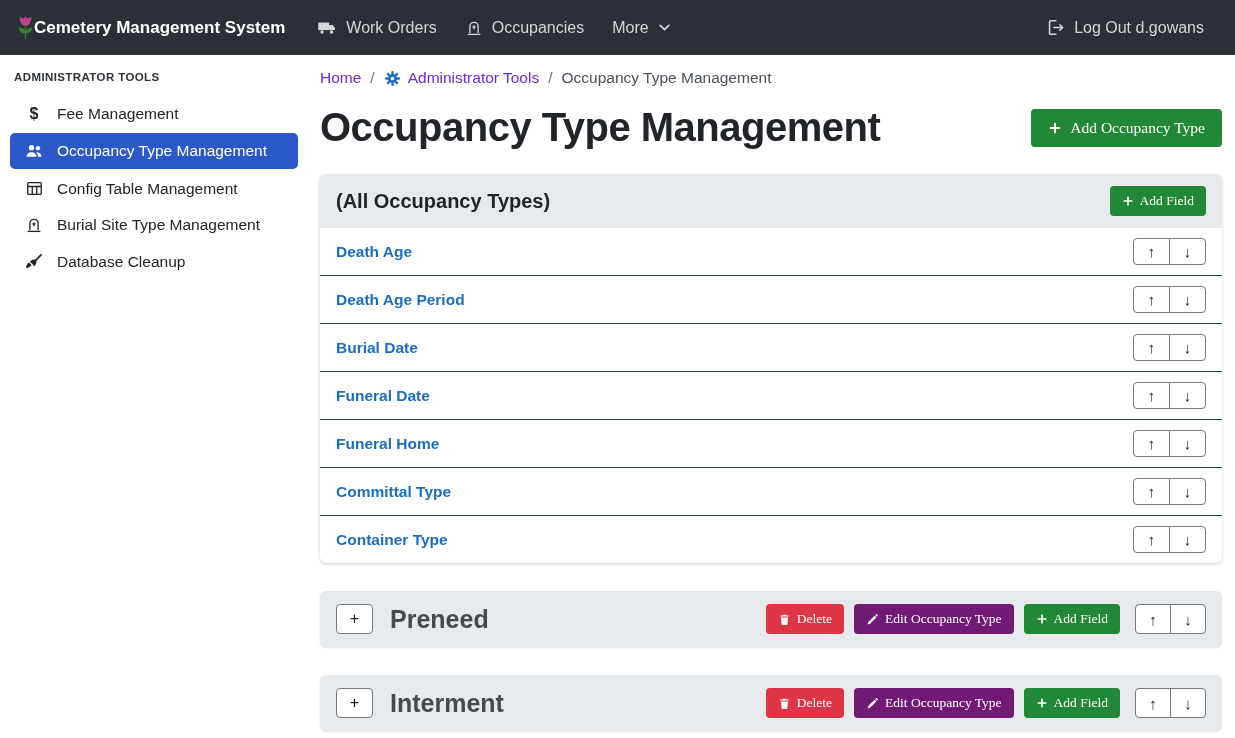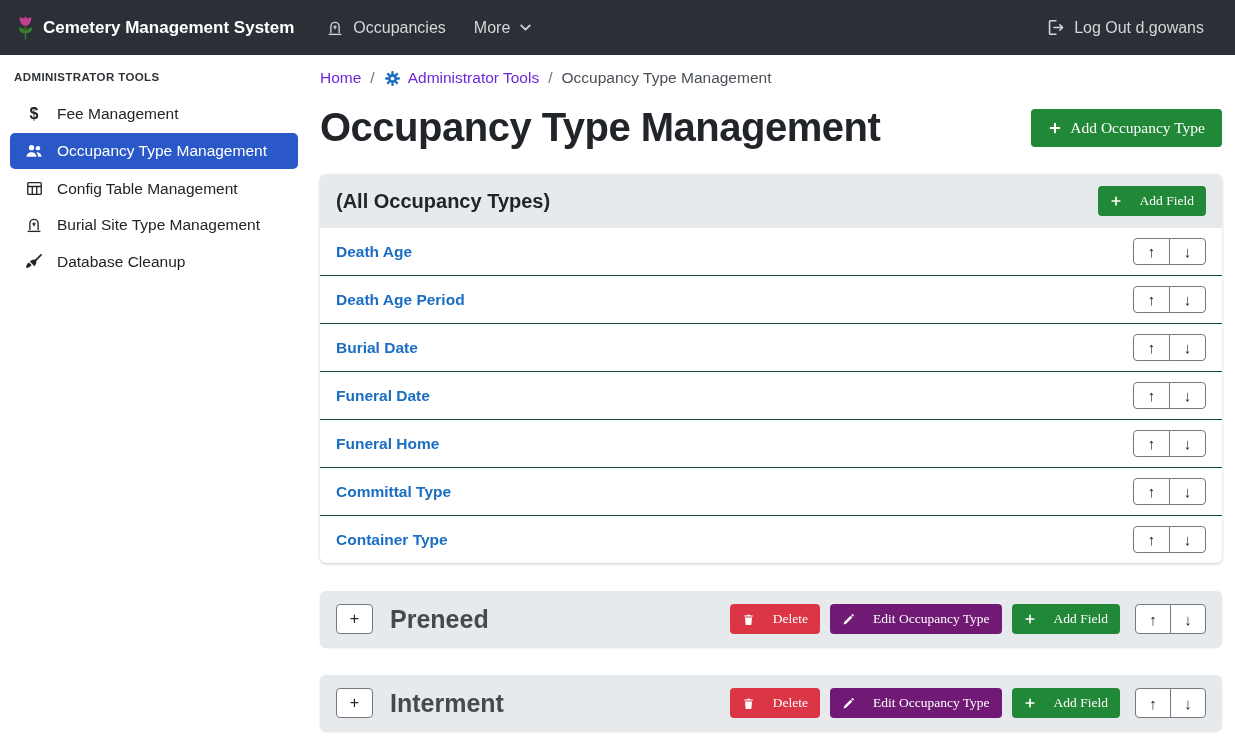--- a/index.html
+++ b/index.html
@@ -5,21 +5,21 @@
   * { box-sizing: border-box; }
   html,body { margin:0; padding:0; }
   body {
     width:1235px; height:738px; overflow:hidden;
     background:#fff; color:#212529;
     font-family:"Liberation Sans", sans-serif;
   }
 
   
   .navbar { height:55px; background:#2b3036; display:flex; align-items:center; padding:0 17px; }
-  .brand { display:flex; align-items:center; gap:9px; color:#fff; font-weight:700; font-size:17px; cursor:pointer; }
+  .brand { display:flex; align-items:center; color:#fff; font-weight:700; font-size:17px; cursor:pointer; }
   .topnav { display:flex; align-items:center; margin-left:18px; }
   .navlink { display:flex; align-items:center; gap:9px; padding:8px 14px; color:#d3d7da; font-size:16px; text-decoration:none; cursor:pointer; white-space:nowrap; }
   .logout { margin-left:auto; }
 
   
   .layout { display:flex; height:683px; }
   .sidebar { width:308px; flex-shrink:0; padding:14px 10px; }
   .side-heading { font-size:11.5px; font-weight:700; letter-spacing:.4px; color:#2f3337; padding:2px 4px 14px; }
   .side-item { display:flex; align-items:center; gap:11px; padding:8px 12px; border-radius:5px; font-size:15.5px; color:#212529; cursor:pointer; margin-bottom:2px; }
   .side-ic { width:24px; display:flex; justify-content:center; align-items:center; flex-shrink:0; }
@@ -33,21 +33,21 @@
   .breadcrumb a { color:#6d28d9; text-decoration:none; cursor:pointer; display:flex; align-items:center; gap:7px; }
   .bc-current { color:#495057; }
 
   
   .title-row { display:flex; align-items:center; justify-content:space-between; margin:16px 0 24px; }
   h1 { margin:0; font-size:40px; font-weight:600; color:#212529; letter-spacing:-0.5px; }
 
   
   .btn { display:inline-flex; align-items:center; gap:8px; border:none; border-radius:4px; color:#fff; cursor:pointer; font-family:Liberation Serif, serif; white-space:nowrap; }
   .btn-lg { font-size:15.5px; padding:10px 17px; }
-  .btn-sm { font-size:13.5px; padding:7px 12px; gap:18px; }
+  .btn-sm { font-size:13.5px; padding:7px 12px; gap:6px; }
   .btn-success { background:#218838; }
   .btn-danger  { background:#dc3545;align-items:center; }
   .btn-edit    { background:#701a75; }
 
   .btn-group { display:inline-flex; }
   .arrow-btn { width:37px; height:27px; background:#fff; border:1px solid #73797f; color:#212529; font-size:15px; line-height:1; cursor:pointer; display:flex; align-items:center; justify-content:center; padding:0; font-family:inherit; }
   .arrow-btn:first-child { border-radius:4px 0 0 4px; }
   .arrow-btn:last-child  { border-radius:0 4px 4px 0; margin-left:-1px; }
   .btn-group.tall .arrow-btn { height:30px; width:36px; }
 
@@ -78,20 +78,31 @@
         <path d="M10 14 V29" stroke="#3a7d2c" stroke-width="1.8" fill="none"></path>
         <path d="M10 22 C5 22 2 19 2 15 C6 15 9 17 10 20 Z" fill="#3a7d2c"></path>
         <path d="M10 22 C15 22 18 19 18 15 C14 15 11 17 10 20 Z" fill="#3a7d2c"></path>
         <path d="M3 2 C3 9 6 13 10 13 C14 13 17 9 17 2 C15 4 14 4.5 13.5 3 L12 5 L10 1.5 L8 5 L6.5 3 C6 4.5 5 4 3 2 Z" fill="#c2418f"></path>
       </svg>
     </span>
     <span>Cemetery Management System</span>
   </div>
 
   <nav class="topnav">
+    <a class="navlink">
+      <span>
+        <svg width="20" height="20" viewBox="0 0 24 24" fill="currentColor">
+          <path d="M1.5 5.5 h13 v9 h-13 z"></path>
+          <path d="M14.5 8.5 h4 l3 3 v3 h-7 z"></path>
+          <circle cx="6" cy="16.8" r="2.1"></circle>
+          <circle cx="17.5" cy="16.8" r="2.1"></circle>
+        </svg>
+      </span>
+      <span>Work Orders</span>
+    </a>
     <a class="navlink">
       <span>
         <svg width="18" height="18" viewBox="0 0 24 24" fill="none" stroke="currentColor" stroke-width="1.8">
           <path d="M6.5 18.5 V10 a5.5 5.5 0 0 1 11 0 v8.5"></path>
           <path d="M3.5 20.5 h17"></path>
           <path d="M12 8.5 v5 M9.8 10.5 h4.4"></path>
         </svg>
       </span>
       <span>Occupancies</span>
     </a>

